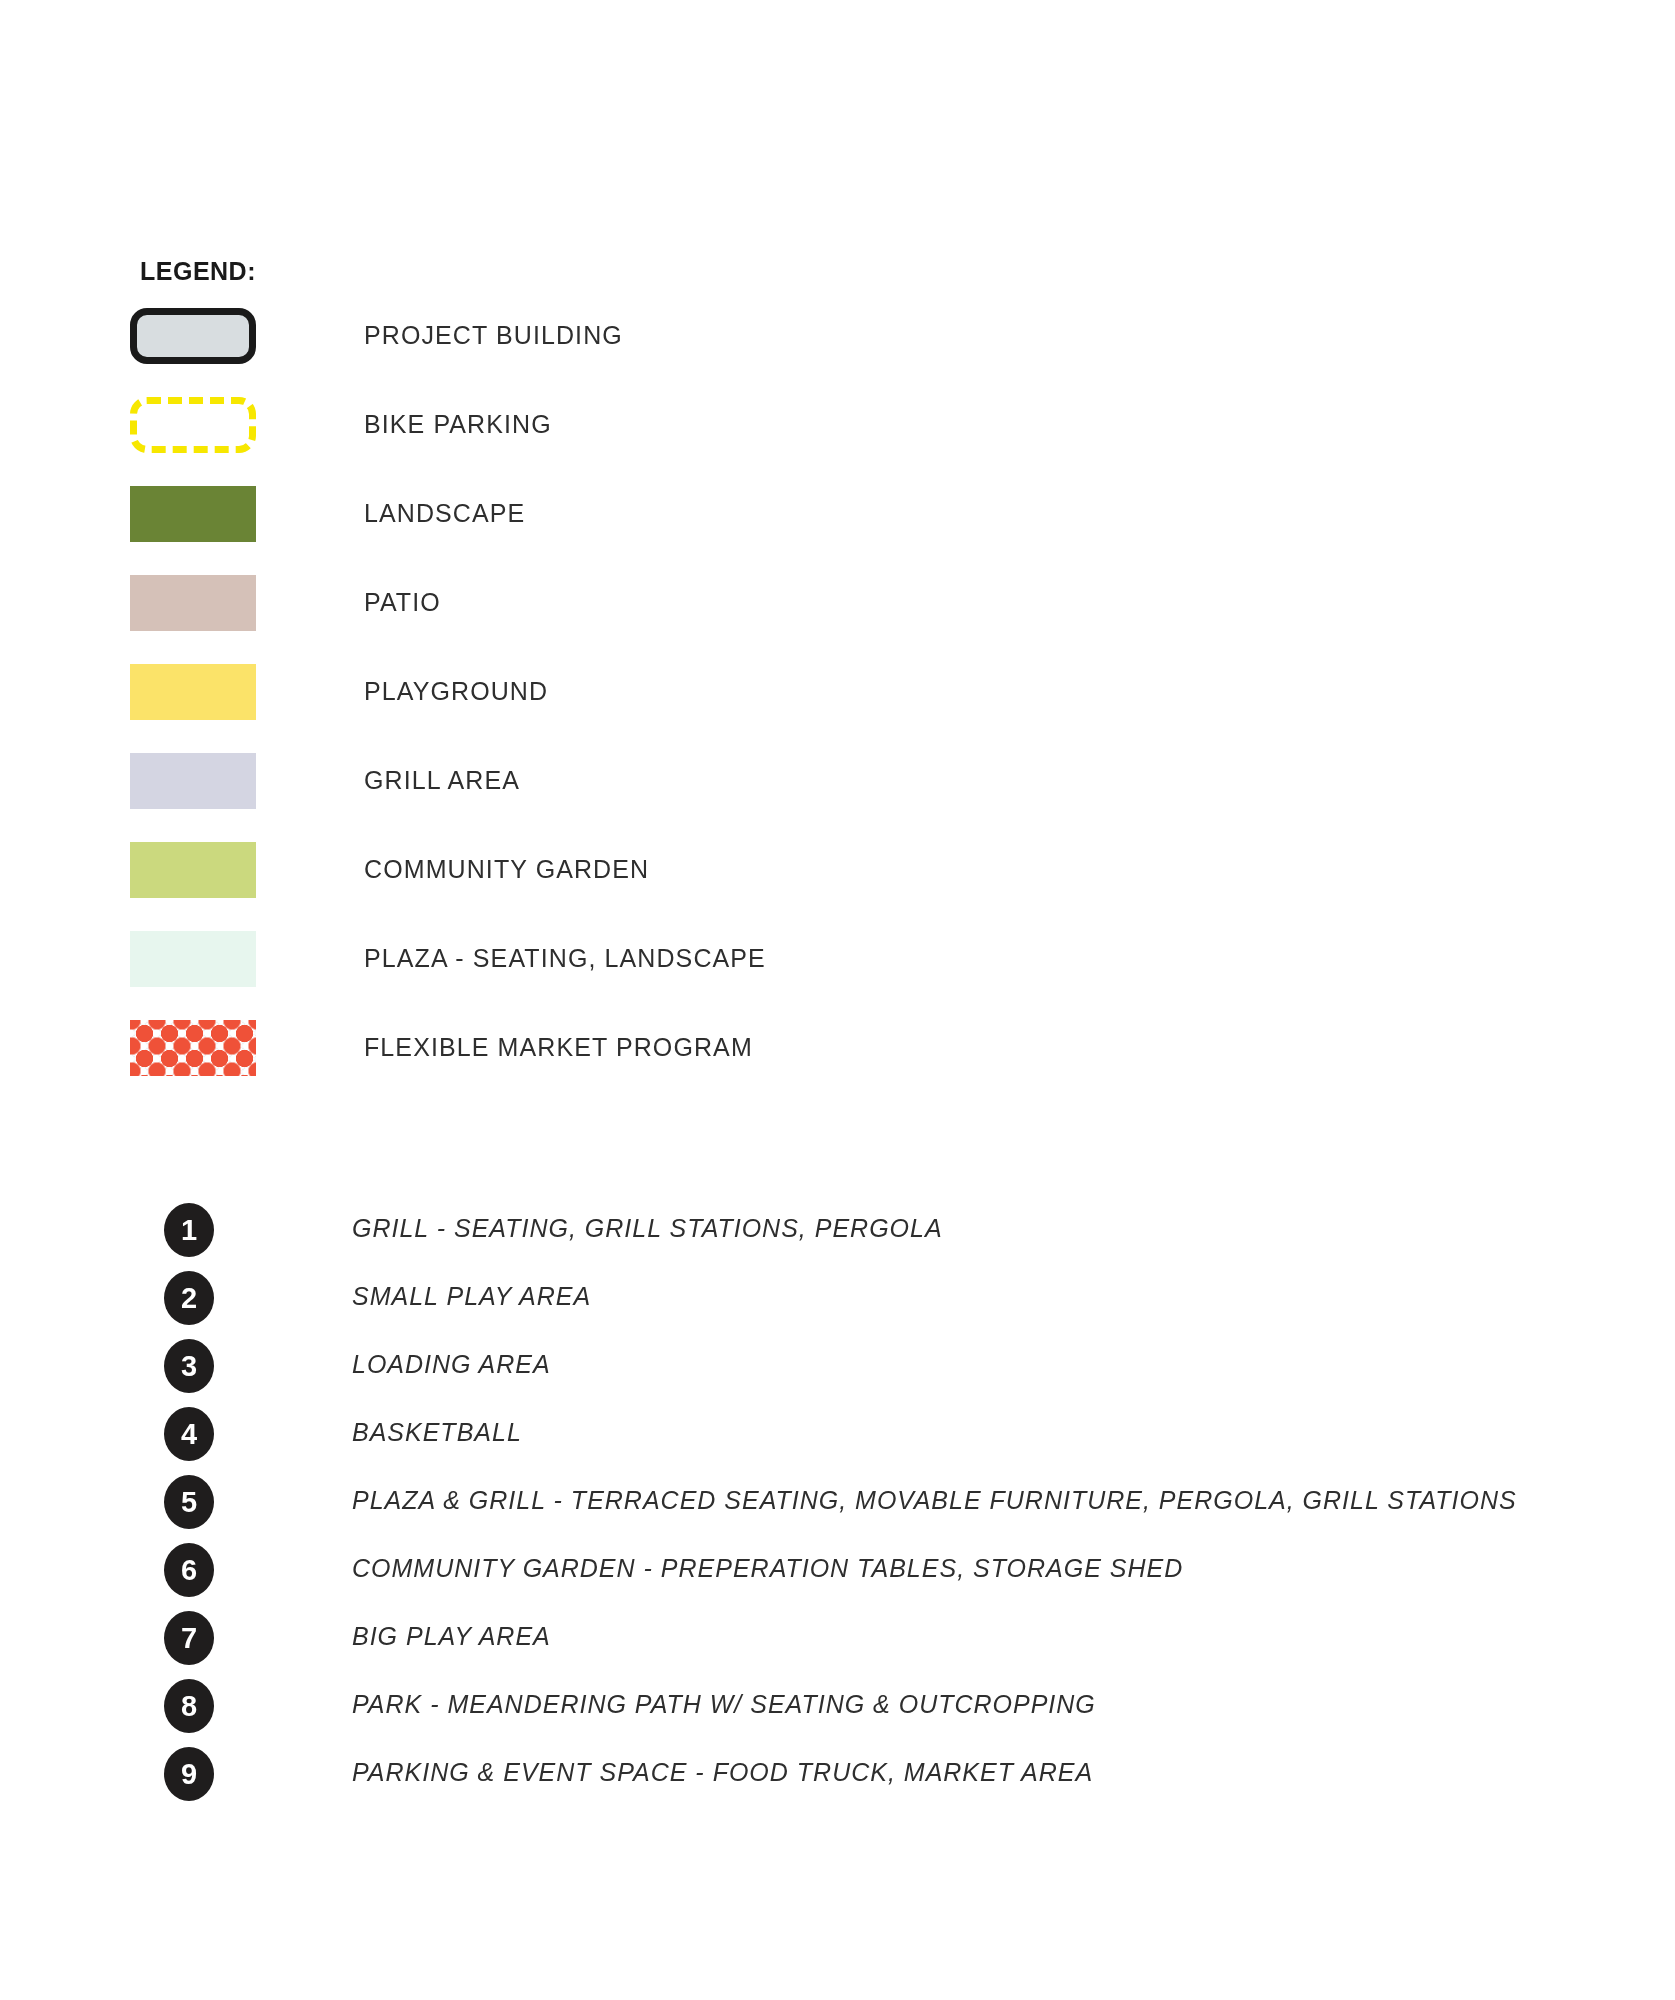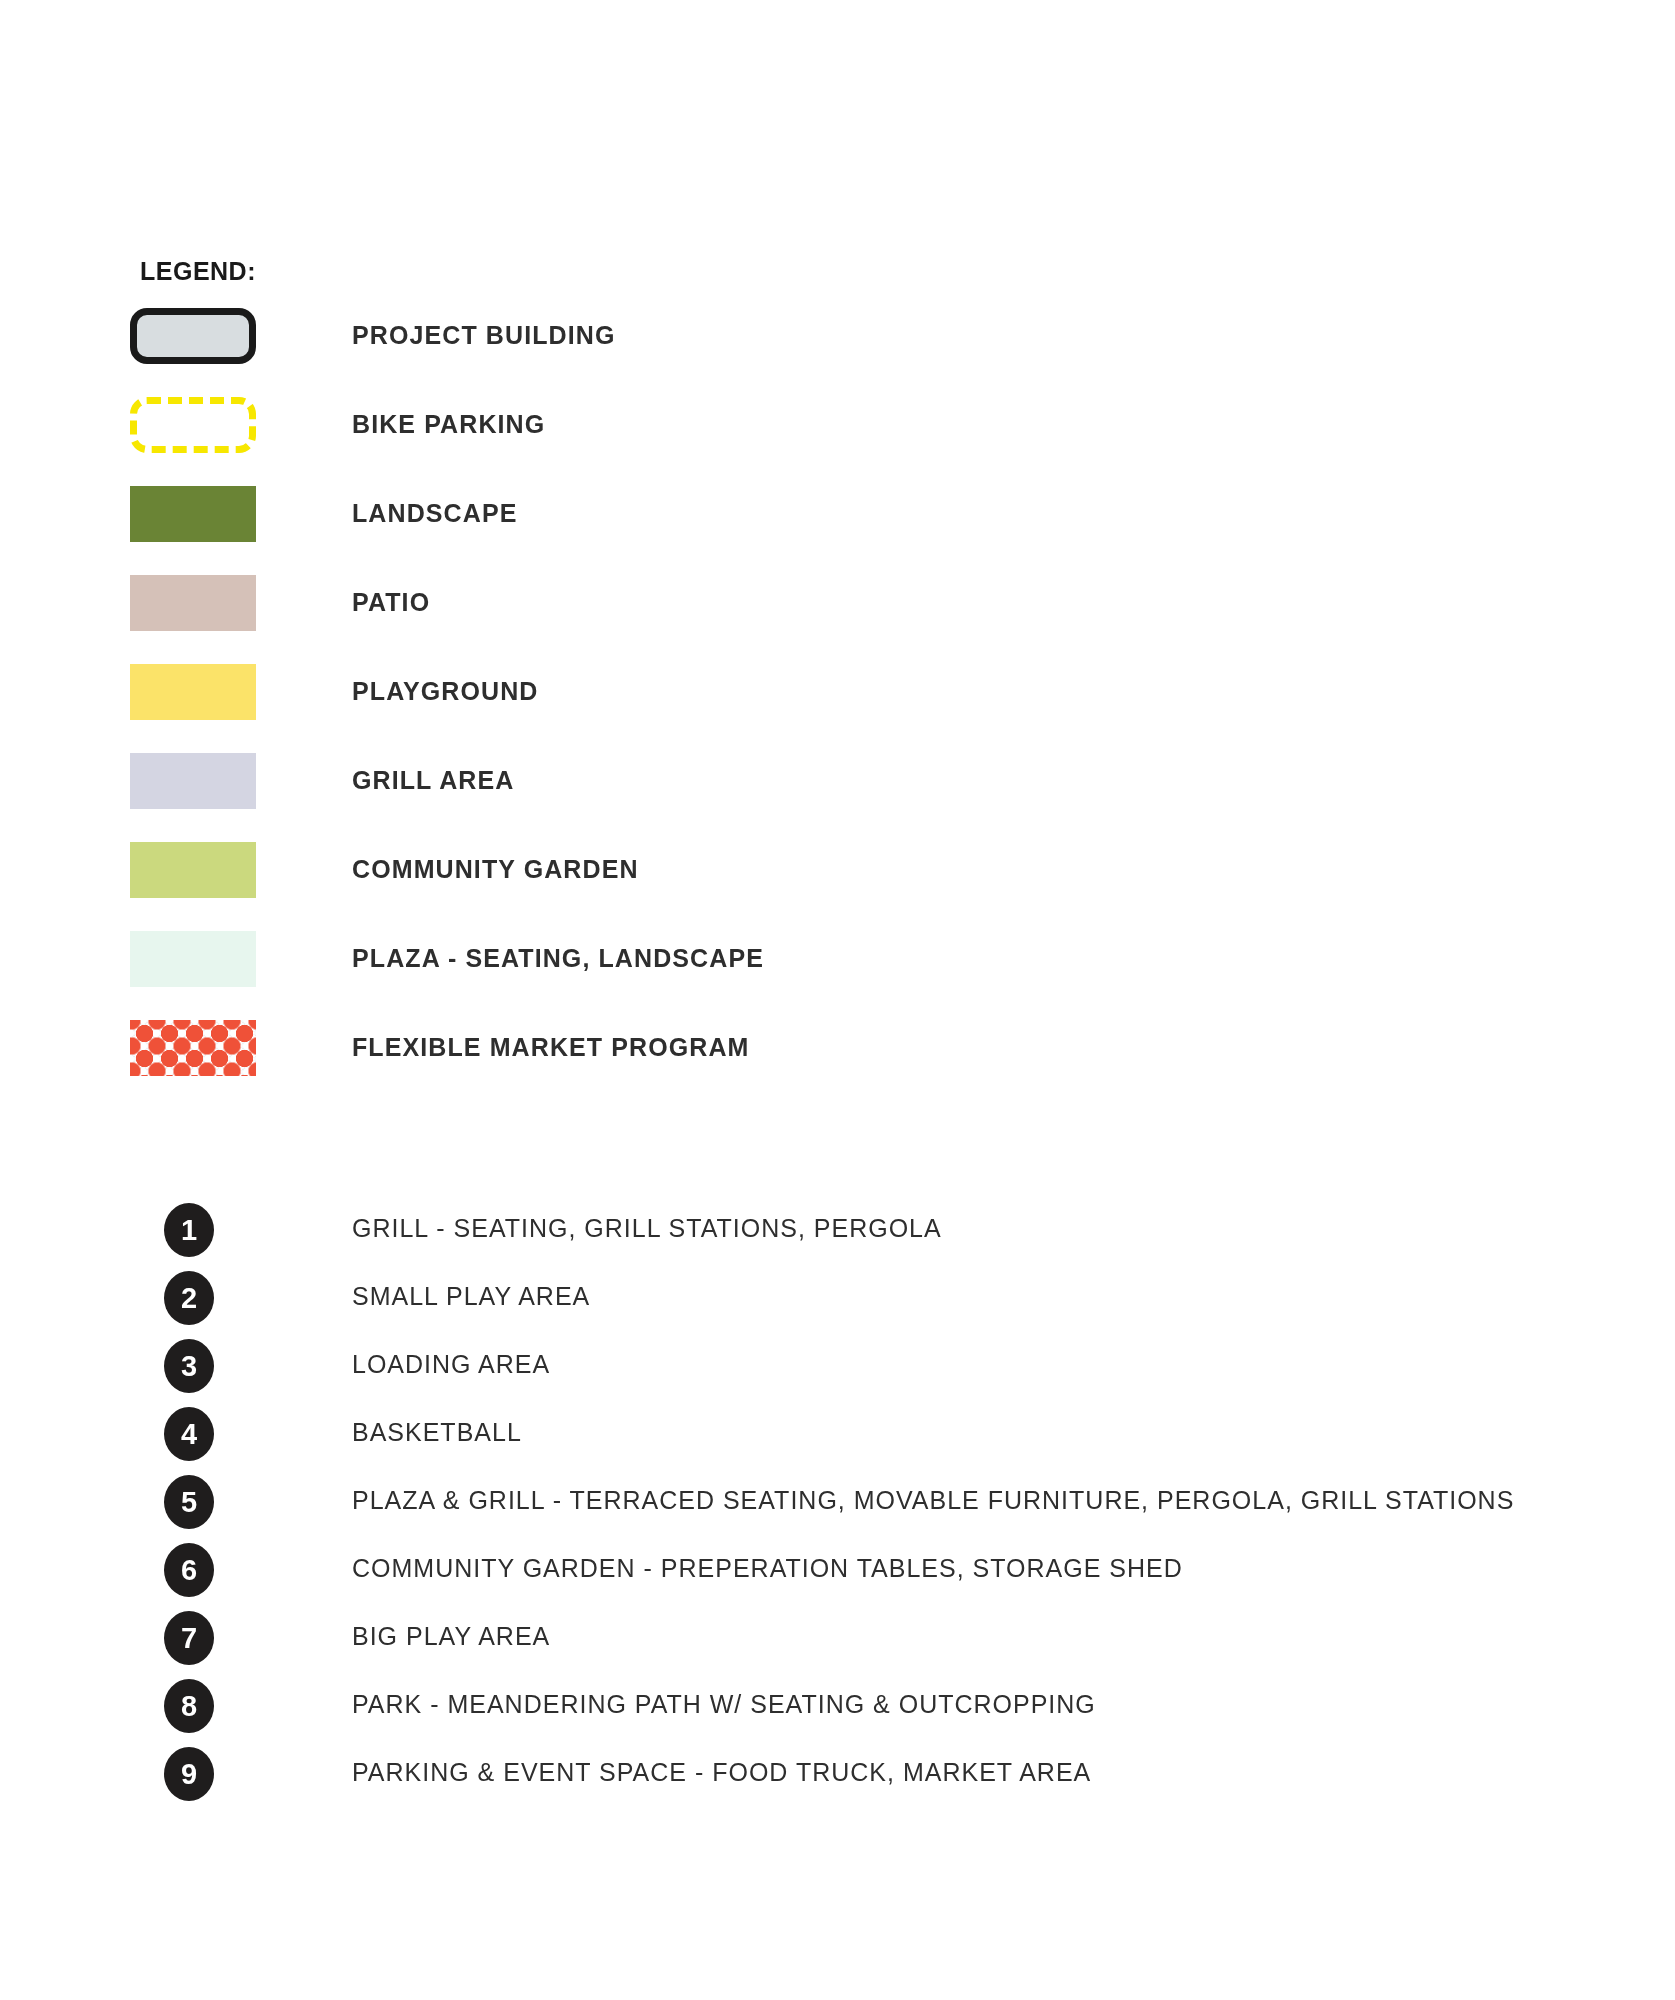--- a/index.html
+++ b/index.html
@@ -93,24 +93,24 @@
     inset: 0;
     background-image:
       radial-gradient(circle at 50% 50%, #ef5138 0 8.4px, transparent 8.8px),
       radial-gradient(circle at 50% 50%, #ef5138 0 8.4px, transparent 8.8px);
     background-size: 25px 25px, 25px 25px;
     background-position: 2px 1px, 14.5px 13.5px;
   }
 
   .legend-label {
     position: absolute;
-    left: 352px;
+    left: 364px;
     top: 10px;
     font-family: "Liberation Sans", sans-serif;
-    font-weight: 700;
+    font-weight: 400;
     font-size: 25px;
     letter-spacing: 1.1px;
     color: #2e2e2e;
     white-space: nowrap;
     line-height: 34px;
   }
 
   
   .callout-list {
     position: absolute;
@@ -143,20 +143,21 @@
     position: absolute;
     left: 352px;
     top: 12px;
     font-family: "Liberation Sans", sans-serif;
     font-weight: 300;
     font-size: 25px;
     letter-spacing: 1.0px;
     color: #2e2e2e;
     white-space: nowrap;
     line-height: 32px;
+    font-style: italic;
   }
 </style>
 </head>
 <body style="background: rgb(255, 255, 255);">
 
 <div class="sheet">
 
   <div class="legend-title">LEGEND:</div>
 
   <div class="legend-list">

